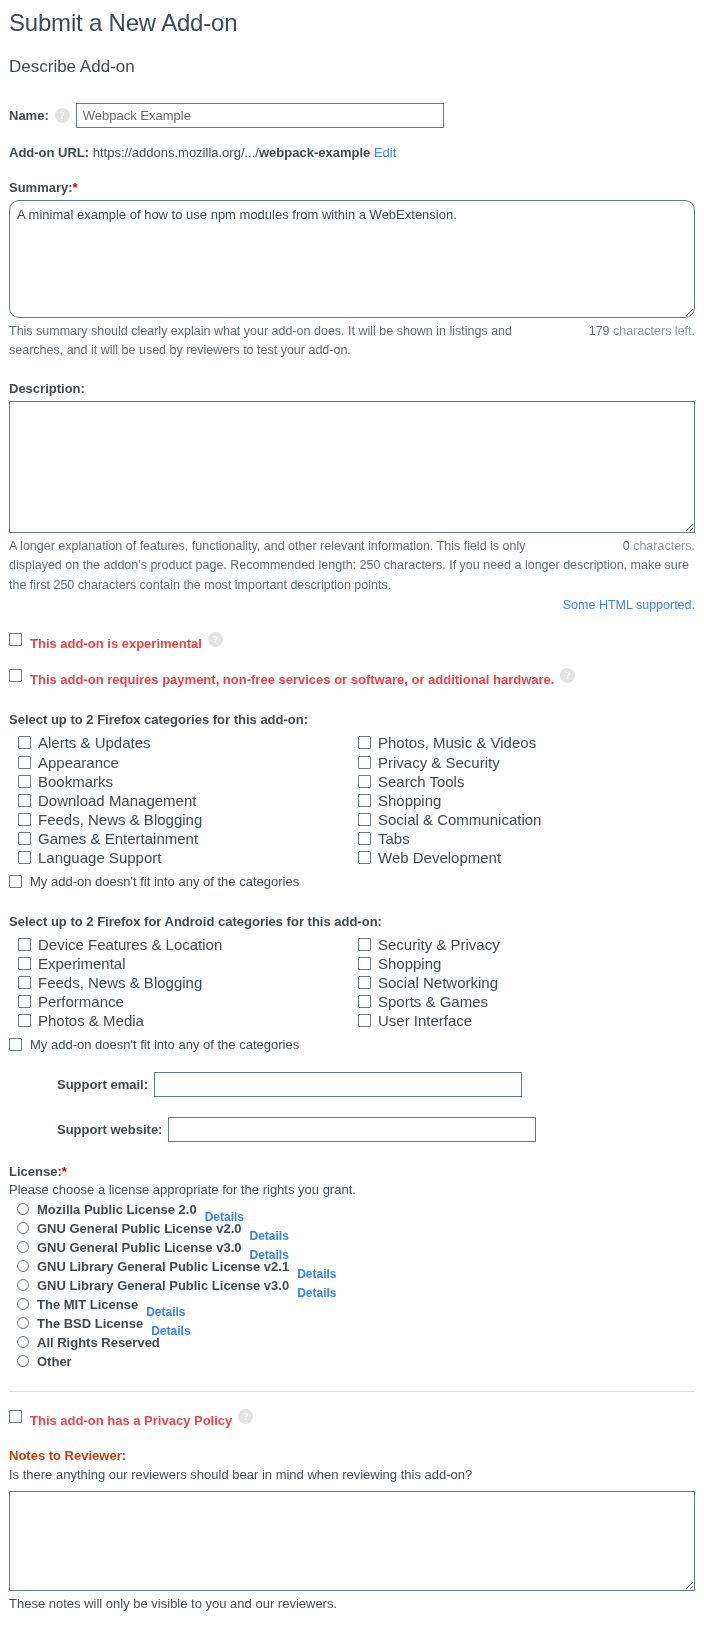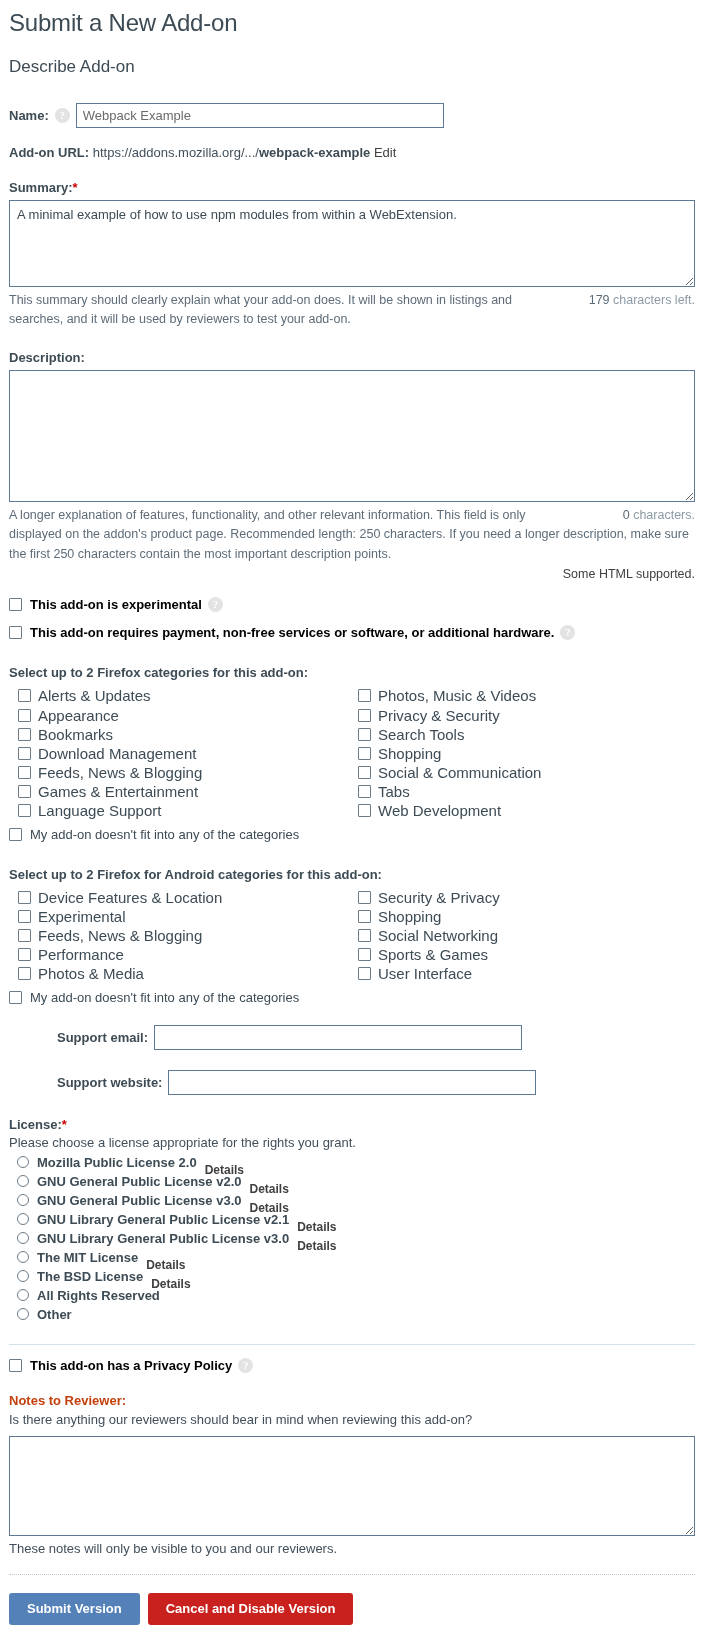--- a/index.html
+++ b/index.html
@@ -66,21 +66,21 @@
     outline: none;
   }
   #name-input { width: 368px; }
 
   .url-row {
     margin-top: 17px;
     font-size: 13px;
     color: #424f5a;
   }
   .url-row .b { font-weight: bold; color: #3d4b55; }
-  a.link { color: #404040; text-decoration: none; }
+  a.link { color: #3b82f6; text-decoration: none; }
   a.link.bold { font-weight: bold; }
 
   .field-label {
     font-weight: bold;
     color: #3d4b55;
     margin-top: 20px;
     margin-bottom: 5px;
     font-size: 13px;
   }
   .req { color: #c00; }
@@ -91,21 +91,21 @@
     border: 1px solid #5e7995;
     font-family: "Liberation Sans", sans-serif;
     font-size: 13px;
     color: #3d4b55;
     padding: 5px 7px;
     resize: vertical;
     outline: none;
     background: #fff;
     line-height: 1.45;
   }
-  #summary-textarea { height: 87px; }
+  #summary-textarea { height: 118px; border-radius: 10px; }
   #description-textarea { height: 132px; }
   #notes-textarea { height: 100px; }
 
   .helptext {
     font-size: 12.5px;
     color: #5e6c78;
     line-height: 1.55;
     margin-top: 4px;
     position: relative;
   }
@@ -125,21 +125,21 @@
     margin-top: 13px;
   }
   .cbox {
     width: 13px; height: 13px;
     border: 1px solid #6b7b88;
     background: #fff;
     border-radius: 1px;
     flex: none;
     margin-right: 8px;
   }
-  .cb-line .txt { font-weight: bold; color: #000000; font-size: 13px; }
+  .cb-line .txt { font-weight: bold; color: #ef4444; font-size: 13px; margin-top: 8px; }
 
   .cat-head {
     font-weight: bold;
     color: #3d4b55;
     font-size: 13px;
     margin-top: 25px;
     margin-bottom: 6px;
   }
   .cat-cols {
     position: relative;

